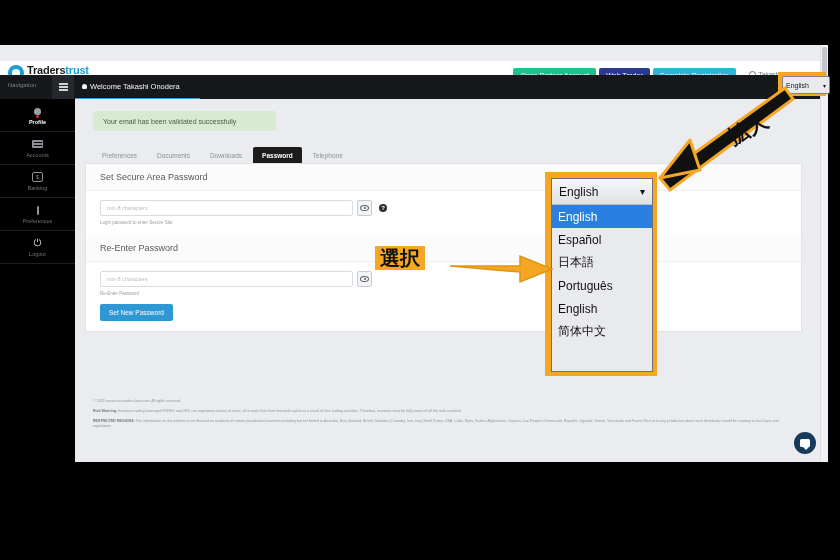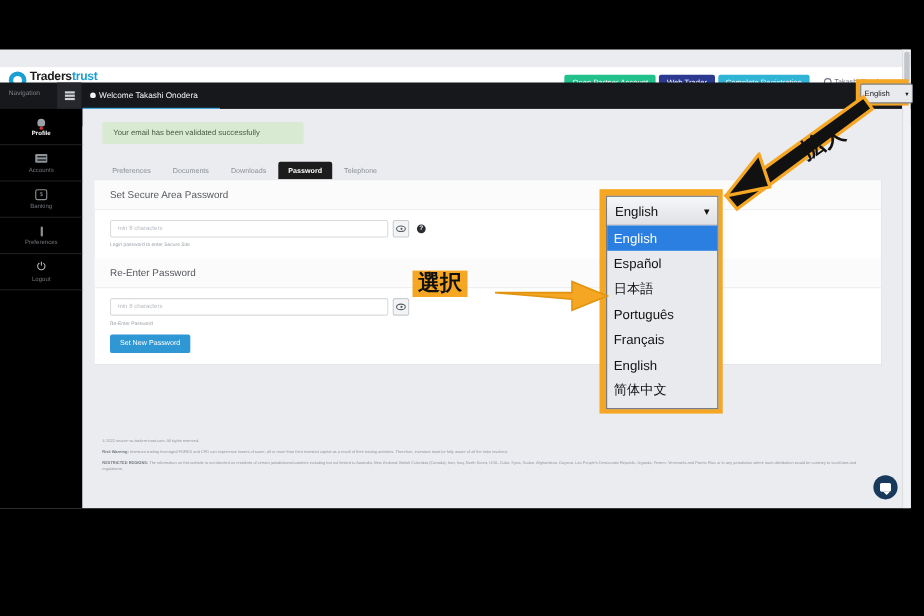--- a/index.html
+++ b/index.html
@@ -259,21 +259,20 @@
   <div class="dd">
     <div class="dd-top">
       <span class="v">English</span>
       <span class="cv">▾</span>
     </div>
     <div class="dd-list">
       <div class="dd-opt sel">English</div>
       <div class="dd-opt">Español</div>
       <div class="dd-opt">日本語</div>
       <div class="dd-opt">Português</div>
-      <div class="dd-opt">Français</div>
       <div class="dd-opt">English</div>
       <div class="dd-opt">简体中文</div>
     </div>
   </div>
 
   <svg class="ov">
 
     <g>
       <path d="M450,266 L520,266 L520,256 L552,269 L520,282 L520,272 Z" fill="#f5a623" stroke="#e0940f" stroke-width="1.5"></path>
     </g>

